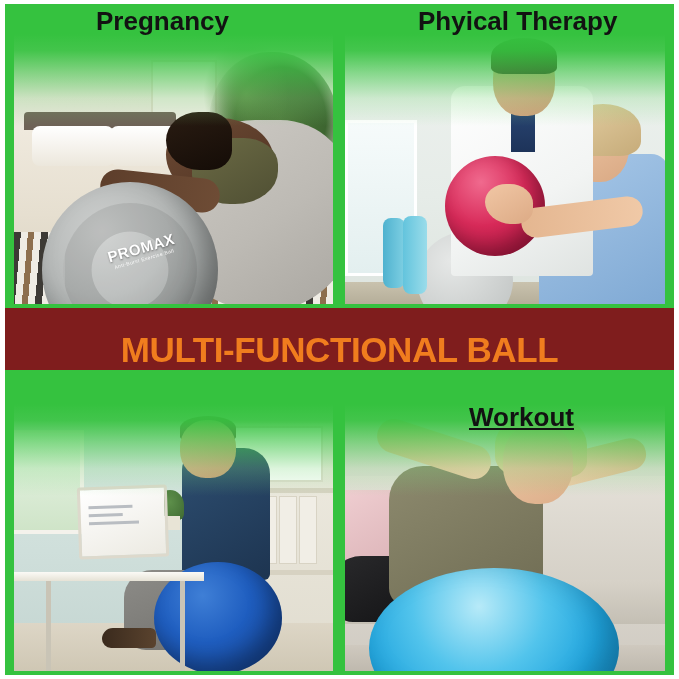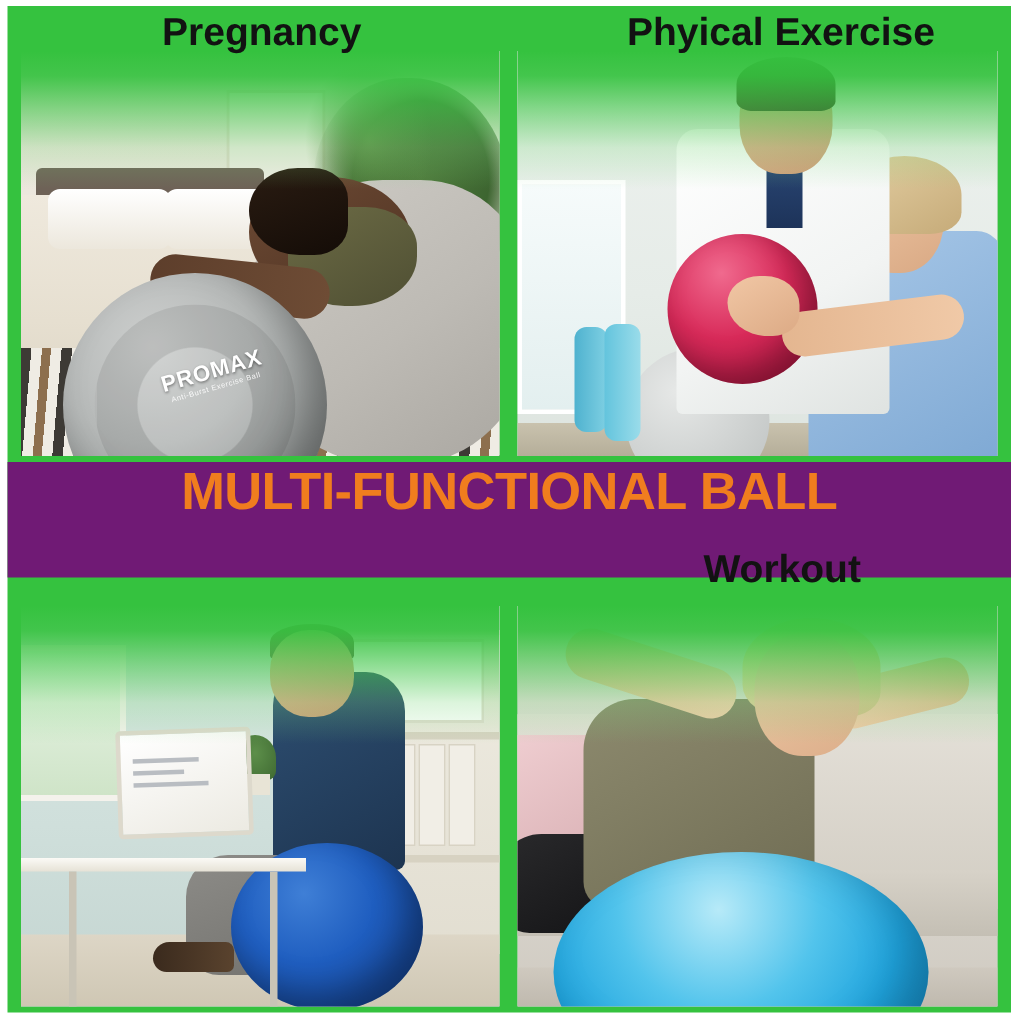--- a/index.html
+++ b/index.html
@@ -6,22 +6,22 @@
   body{width:679px;height:679px;overflow:hidden;
        font-family:"Liberation Sans","DejaVu Sans",sans-serif;}
 
   #poster{position:relative;width:679px;height:679px;background:#ffffff;}
 
   
   .frame{position:absolute;left:5px;top:4px;width:669px;height:671px;
          background:#35c23f;}
 
   
-  .band{position:absolute;left:5px;top:308px;width:669px;height:77px;
-        background:#701a75;display:flex;align-items:flex-start;justify-content:center;}
+  .band{position:absolute;left:5px;top:308px;width:669px;height:62px;
+        background:#7f1d1d;display:flex;align-items:flex-end;justify-content:center;}
   .band-text{font-size:35px;font-weight:bold;color:#f07d1e;letter-spacing:-0.4px;
              font-family:"Liberation Sans","DejaVu Sans",sans-serif;white-space:nowrap;}
 
   
   .panel{position:absolute;overflow:hidden;background:#d9d9d9;}
   .p-tl{left:14px;  top:34px;  width:319px; height:270px;}
   .p-tr{left:345px; top:34px;  width:320px; height:270px;}
   .p-bl{left:14px;  top:404px; width:319px; height:267px;}
   .p-br{left:345px; top:404px; width:320px; height:267px;}
 
@@ -29,24 +29,24 @@
   .fade{position:absolute;left:0;top:0;width:100%;height:92px;z-index:6;
         background:linear-gradient(to bottom,
           rgba(53,194,63,1) 0%, rgba(53,194,63,.92) 18%,
           rgba(70,200,78,.62) 42%, rgba(120,215,120,.26) 70%,
           rgba(255,255,255,0) 100%);}
 
   
   .heading{position:absolute;z-index:20;font-size:26px;font-weight:bold;
            color:#121212;white-space:nowrap;
            font-family:"Liberation Sans","DejaVu Sans",sans-serif;}
-  .h-tl{left:108px; top:6px;text-align:right;}
+  .h-tl{left:96px; top:6px;text-align:right;}
   .h-tr{left:418px; top:6px;}
   .h-bl{left:72px;  top:379px;}
-  .h-br{left:469px; top:364px;}
+  .h-br{left:469px; top:402px;text-decoration:underline;}
 
   
   .sc{position:absolute;inset:0;}
 
   
   .tl-wall{position:absolute;inset:0;background:
       linear-gradient(to bottom,#e7e2d8 0%,#efeae0 55%,#e3ddd2 100%);}
   .tl-plant{position:absolute;right:-6px;top:18px;width:130px;height:150px;
       background:radial-gradient(ellipse at 55% 45%,#4e7a3c 0%,#3d6530 45%,rgba(61,101,48,0) 72%);
       border-radius:48% 52% 44% 56%;}
@@ -312,16 +312,16 @@
       <div class="br-arm2"></div>
       <div class="br-hair"></div>
       <div class="br-head"></div>
       <div class="br-ball"></div>
     </div>
 
     <div class="fade"></div>
   </div>
 
   <div class="heading h-tl">Pregnancy</div>
-  <div class="heading h-tr">Phyical Exercise</div>
+  <div class="heading h-tr">Phyical Therapy</div>
   <div class="heading h-br">Workout</div>
 
 </div>
 
 </body></html>

